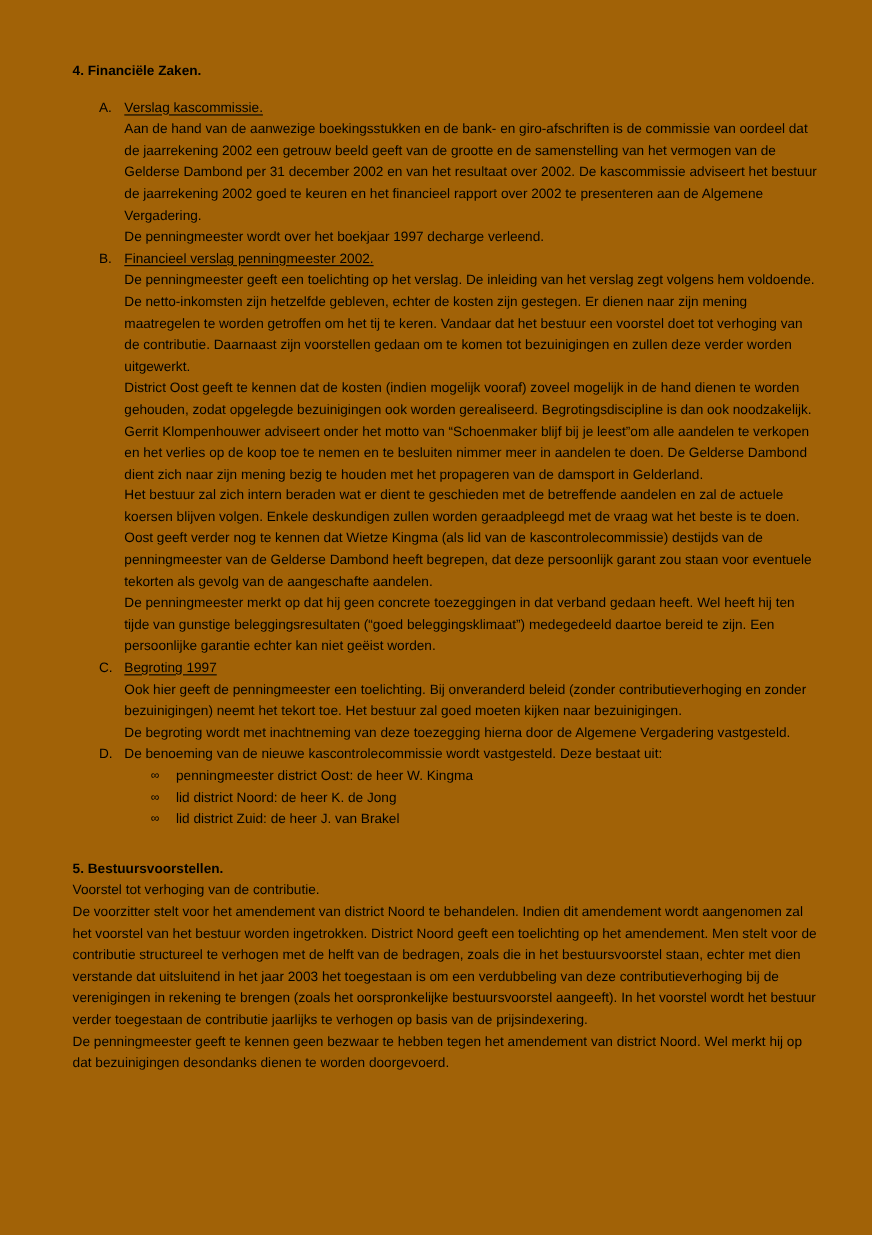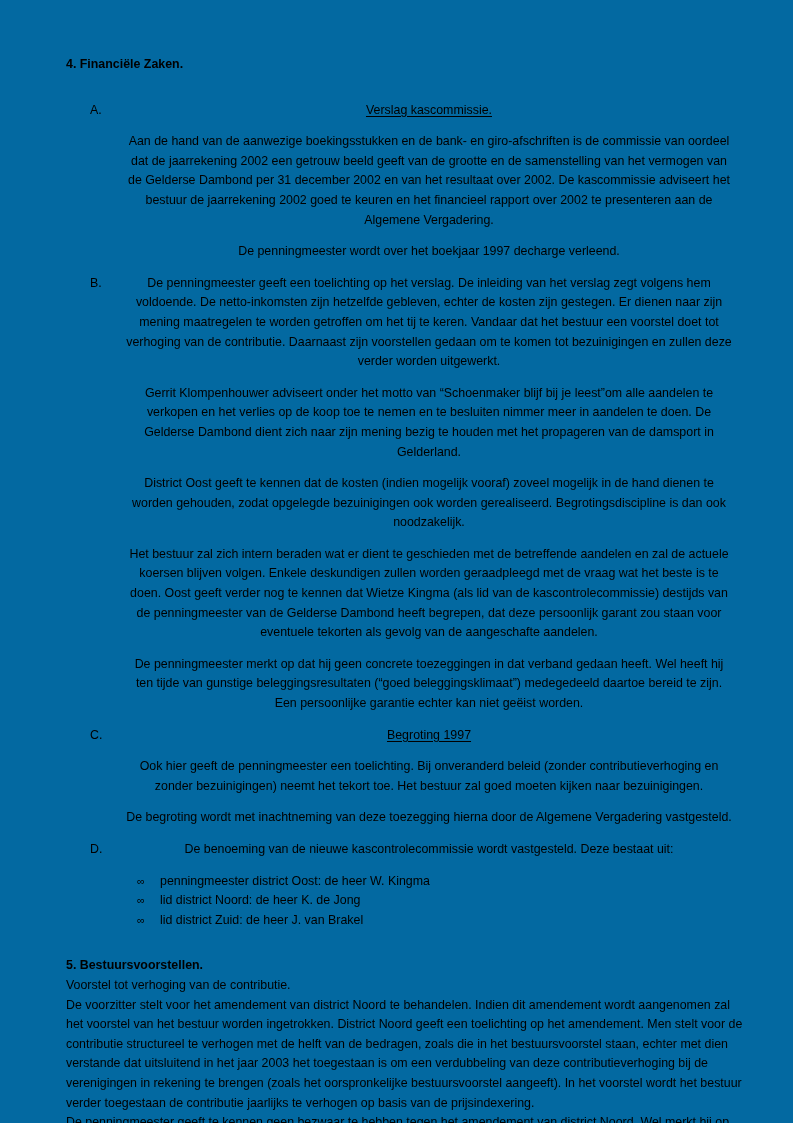--- a/index.html
+++ b/index.html
@@ -14,21 +14,21 @@
     font-family: "Liberation Sans", "DejaVu Sans", sans-serif;
     color: #000000;
     -webkit-font-smoothing: antialiased;
   }
   .page {
     position: relative;
     width: 793px;
     height: 1123px;
     box-sizing: border-box;
     padding: 55px 48px 0 66px;
-    background: #0369a1;
+    background: #a16207;
     overflow: hidden;
   }
   .doc-body {
     width: 679px;
     font-size: 12.4px;
     line-height: 19.6px;
   }
 
   
   .section-heading {
@@ -59,22 +59,22 @@
     text-align: left;
     font-size: 12.4px;
     line-height: 19.6px;
   }
   .item-title {
     text-decoration: underline;
     text-underline-offset: 2px;
     display: inline;
   }
   .para {
-    margin: 12px;
-    text-align: center;
+    margin: 0;
+    text-align: left;
   }
 
   
   .infinity-list {
     margin: 0;
     padding: 0;
     list-style: none;
   }
   .infinity-item {
     position: relative;
@@ -113,23 +113,26 @@
         <span class="alpha-marker">A.</span>
         <div class="para">
           <span class="item-title">Verslag kascommissie.</span>
         </div>
         <p class="para">Aan de hand van de aanwezige boekingsstukken en de bank- en giro-afschriften is de commissie van oordeel dat de jaarrekening 2002 een getrouw beeld geeft van de grootte en de samenstelling van het vermogen van de Gelderse Dambond per 31 december 2002 en van het resultaat over 2002. De kascommissie adviseert het bestuur de jaarrekening 2002 goed te keuren en het financieel rapport over 2002 te presenteren aan de Algemene Vergadering.</p>
         <p class="para">De penningmeester wordt over het boekjaar 1997 decharge verleend.</p>
       </li>
 
       <li class="alpha-item">
         <span class="alpha-marker">B.</span>
+        <div class="para">
+          <span class="item-title">Financieel verslag penningmeester 2002.</span>
+        </div>
         <p class="para">De penningmeester geeft een toelichting op het verslag.  De inleiding van het verslag zegt volgens hem voldoende. De netto-inkomsten zijn hetzelfde gebleven, echter de kosten zijn gestegen. Er dienen naar zijn mening maatregelen te worden getroffen om het tij te keren. Vandaar dat het bestuur een voorstel doet tot verhoging van de contributie. Daarnaast zijn voorstellen gedaan om te komen tot bezuinigingen en zullen deze verder worden uitgewerkt.</p>
+        <p class="para">District Oost geeft te kennen dat de kosten (indien mogelijk vooraf) zoveel mogelijk in de hand dienen te worden gehouden, zodat opgelegde bezuinigingen ook worden gerealiseerd. Begrotingsdiscipline is dan ook noodzakelijk.</p>
         <p class="para">Gerrit Klompenhouwer adviseert onder het motto van “Schoenmaker blijf bij je leest”om alle aandelen te verkopen en het verlies op de koop toe te nemen en te besluiten nimmer meer in aandelen te doen. De Gelderse Dambond dient zich naar zijn mening bezig te houden met het propageren van de damsport in Gelderland.</p>
-        <p class="para">District Oost geeft te kennen dat de kosten (indien mogelijk vooraf) zoveel mogelijk in de hand dienen te worden gehouden, zodat opgelegde bezuinigingen ook worden gerealiseerd. Begrotingsdiscipline is dan ook noodzakelijk.</p>
         <p class="para">Het bestuur zal zich intern beraden wat er dient te geschieden met de betreffende aandelen en zal de actuele koersen blijven volgen. Enkele deskundigen zullen worden geraadpleegd met de vraag wat het beste is te doen. Oost geeft verder nog te kennen dat Wietze Kingma (als lid van de kascontrolecommissie) destijds van de penningmeester van de Gelderse Dambond heeft begrepen, dat deze persoonlijk garant zou staan voor eventuele tekorten als gevolg van de aangeschafte aandelen.</p>
         <p class="para">De penningmeester merkt op dat hij geen concrete toezeggingen in dat verband gedaan heeft. Wel heeft hij ten tijde van gunstige beleggingsresultaten (“goed beleggingsklimaat”) medegedeeld daartoe bereid te zijn.  Een persoonlijke garantie echter kan niet geëist worden.</p>
       </li>
 
       <li class="alpha-item">
         <span class="alpha-marker">C.</span>
         <div class="para">
           <span class="item-title">Begroting 1997</span>
         </div>
         <p class="para">Ook hier geeft de penningmeester een toelichting. Bij onveranderd beleid (zonder contributieverhoging en zonder bezuinigingen) neemt het tekort toe. Het bestuur zal goed moeten kijken naar bezuinigingen.</p>

